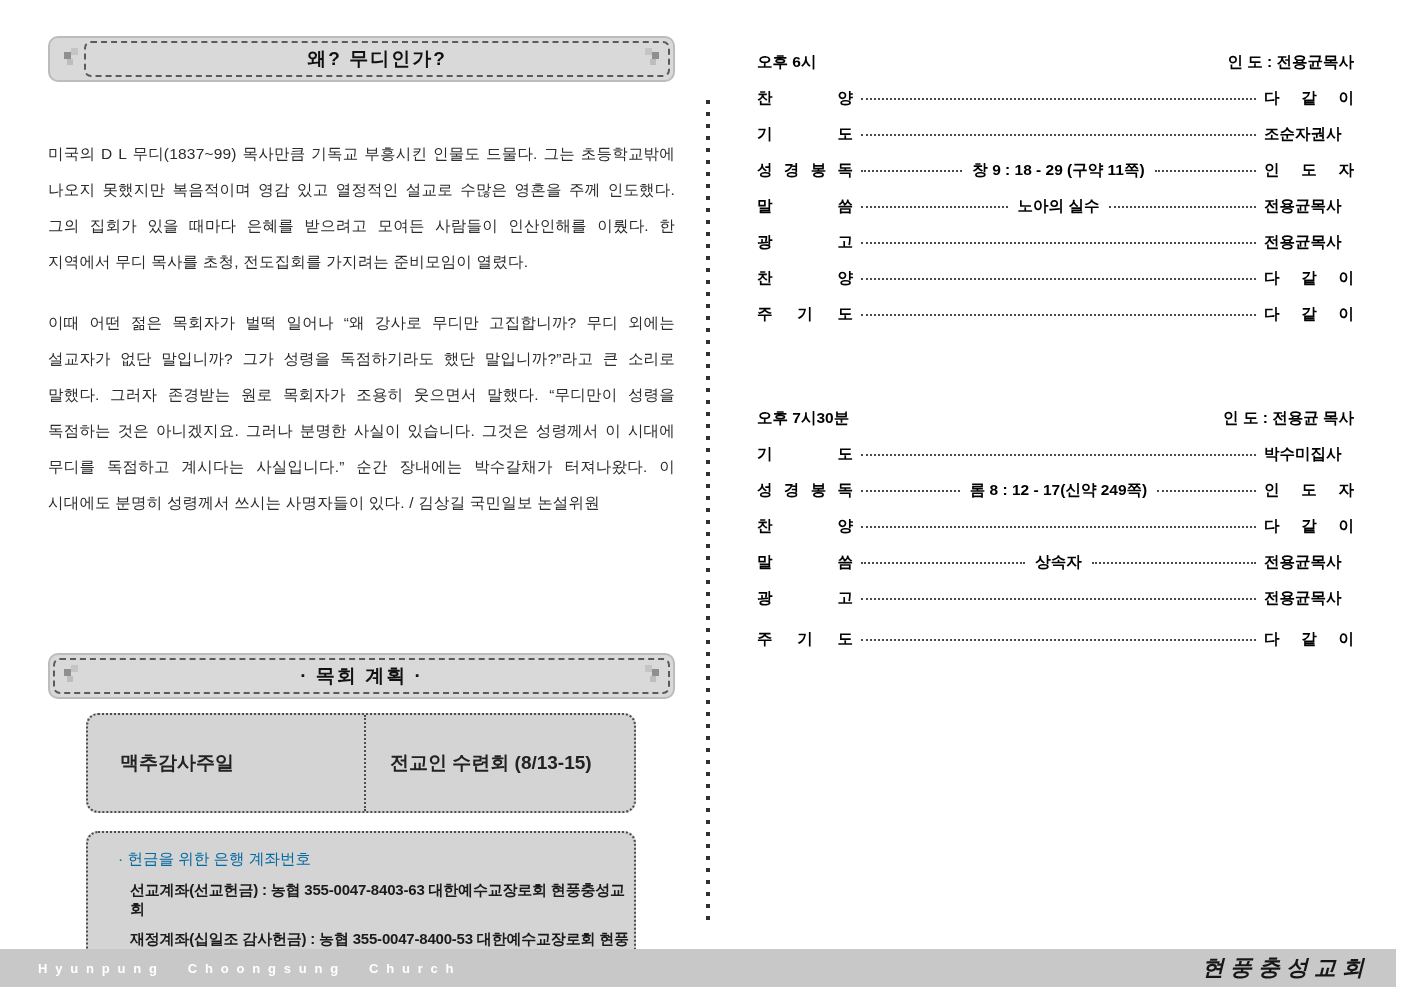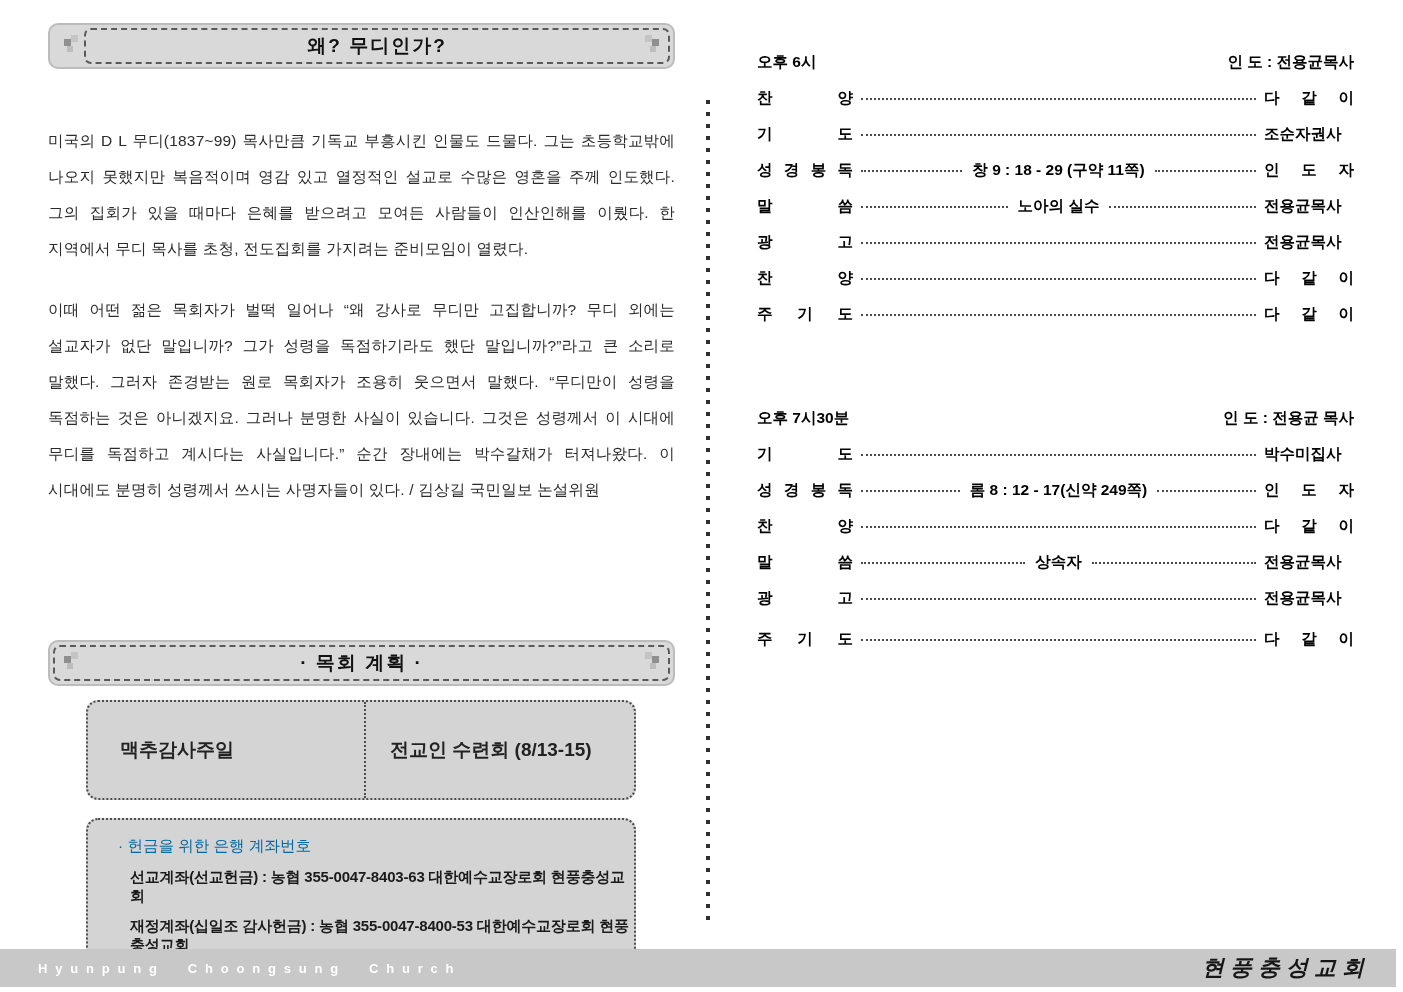--- a/index.html
+++ b/index.html
@@ -170,21 +170,21 @@
     letter-spacing: 6px;
     padding-right: 26px;
     white-space: nowrap;
   }
 </style>
 </head>
 <body>
 
 <div class="left-col">
 
-  <div class="hdr-box" style="margin-top:23px;padding-left:34px;">
+  <div class="hdr-box" style="margin-top:36px;padding-left:34px;">
     <svg class="deco deco-left" viewBox="0 0 22 22">
       <rect x="2" y="4" width="7" height="7" fill="#8f8f8f"></rect>
       <rect x="9" y="0" width="7" height="7" fill="#c4c4c4"></rect>
       <rect x="5" y="11" width="6" height="6" fill="#bdbdbd"></rect>
     </svg>
     <div class="hdr-inner">
       <span class="hdr-title">왜? 무디인가?</span>
     </div>
     <svg class="deco deco-right" viewBox="0 0 22 22">
       <rect x="2" y="4" width="7" height="7" fill="#8f8f8f"></rect>

